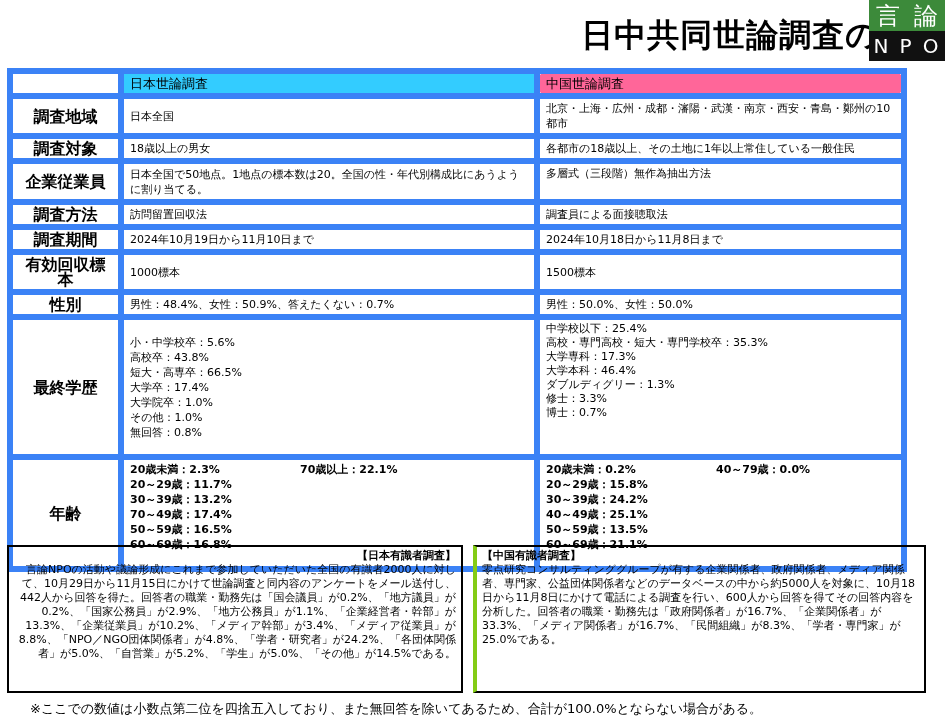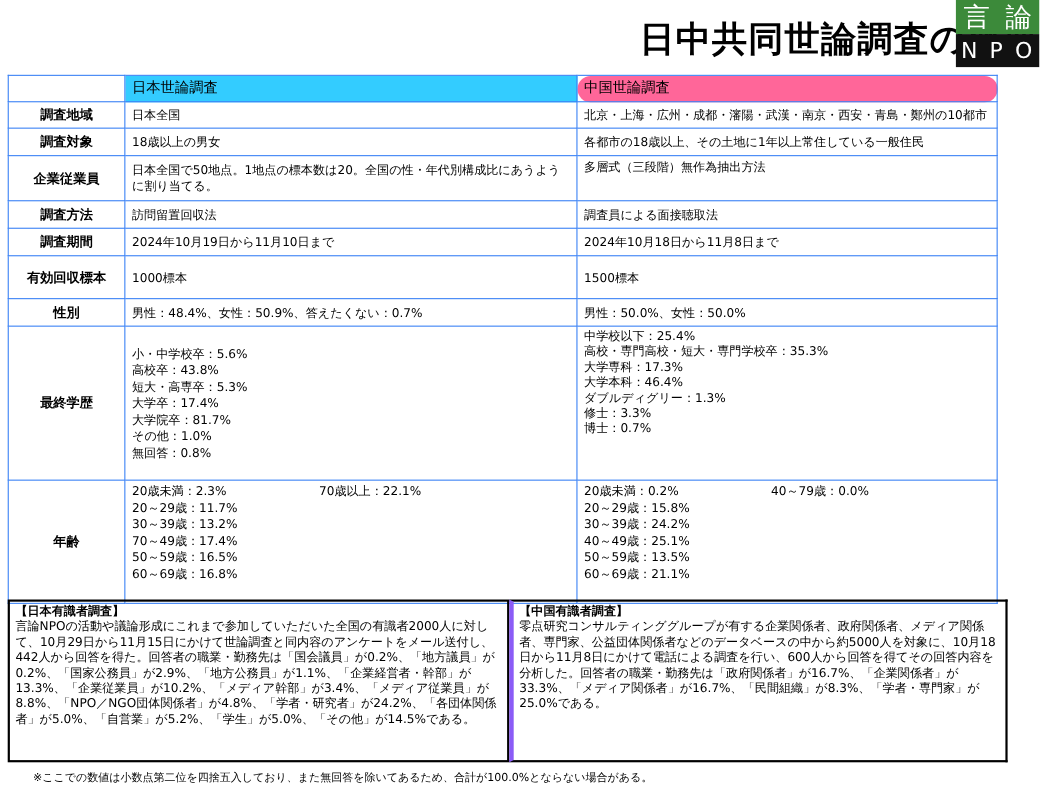--- a/index.html
+++ b/index.html
@@ -7,34 +7,34 @@
          font-family: "DejaVu Sans", "Liberation Sans", sans-serif; color:#000; }
   .title { position:absolute; left:0; top:14px; width:945px; text-align:right;
            font-size:32px; font-weight:bold; letter-spacing:1px; }
   .logo { position:absolute; left:869px; top:0; width:76px; height:61px; }
   .logo .top { height:31px; background:#3c8a3a; color:#fff; display:flex;
                justify-content:space-around; align-items:center; font-size:24px; }
   .logo .bot { height:30px; background:#111; color:#fff; display:flex;
                justify-content:space-around; align-items:center; font-size:20px; letter-spacing:2px; }
   table.main { position:absolute; left:7px; top:68px; width:900px; border-collapse:collapse;
                font-size:11px; }
-  table.main td { border:1px solid #3b82f6; padding:2px 6px; vertical-align:middle; line-height:15px;margin-top:32px; }
-  table.main td.lab { width:93px; text-align:center; font-weight:bold; font-size:12px; }
+  table.main td { border:6px solid #3b82f6; padding:2px 6px; vertical-align:middle; line-height:15px;margin-top:32px; }
+  table.main td.lab { width:93px; text-align:center; font-weight:bold; font-size:16px; }
   table.main td.jp { width:398px; }
   td.hjp { background:#33ccff; font-size:13px; }
   td.hcn { background:#ff6699; font-size:13px;border-radius:12px; }
   .line { display:block; }
-  .twocol { display:flex; }
+  .twocol { display:flex;font-weight:bold; }
   .twocol .c1 { width:170px; }
   .note { position:absolute; top:545px; height:148px; border:2px solid #000;
           font-size:11px; line-height:14px; padding:2px 5px; box-sizing:border-box; }
   .note .h { font-weight:bold; display:block; }
-  .note.jp { left:7px; width:456px; }
-  .note.cn { left:463px; width:453px; border-left:4px solid #8b5cf6; }
-  .foot { position:absolute; left:30px; top:700px; font-size:10px; }
+  .note.jp { left:7px; width:456px;text-align:right; }
+  .note.cn { left:473px; width:453px; border-left:4px solid #84cc16; }
+  .foot { position:absolute; left:30px; top:700px; font-size:13px; }
 </style>
 </head>
 <body>
 
 <div class="title">日中共同世論調査の概要</div>
 
 <div class="logo">
   <div class="top">
       <span>言</span>
       <span>論</span>
@@ -86,23 +86,23 @@
   <tr style="height:25px">
     <td class="lab">性別</td>
     <td class="jp">男性：48.4%、女性：50.9%、答えたくない：0.7%</td>
     <td>男性：50.0%、女性：50.0%</td>
   </tr>
   <tr style="height:140px">
     <td class="lab">最終学歴</td>
     <td class="jp">
       <span class="line">小・中学校卒：5.6%</span>
       <span class="line">高校卒：43.8%</span>
-      <span class="line">短大・高専卒：5.3%</span>
+      <span class="line">短大・高専卒：66.5%</span>
       <span class="line">大学卒：17.4%</span>
-      <span class="line">大学院卒：81.7%</span>
+      <span class="line">大学院卒：1.0%</span>
       <span class="line">その他：1.0%</span>
       <span class="line">無回答：0.8%</span>
     </td>
     <td style="vertical-align:top;line-height:14px">
       <span class="line">中学校以下：25.4%</span>
       <span class="line">高校・専門高校・短大・専門学校卒：35.3%</span>
       <span class="line">大学専科：17.3%</span>
       <span class="line">大学本科：46.4%</span>
       <span class="line">ダブルディグリー：1.3%</span>
       <span class="line">修士：3.3%</span>

